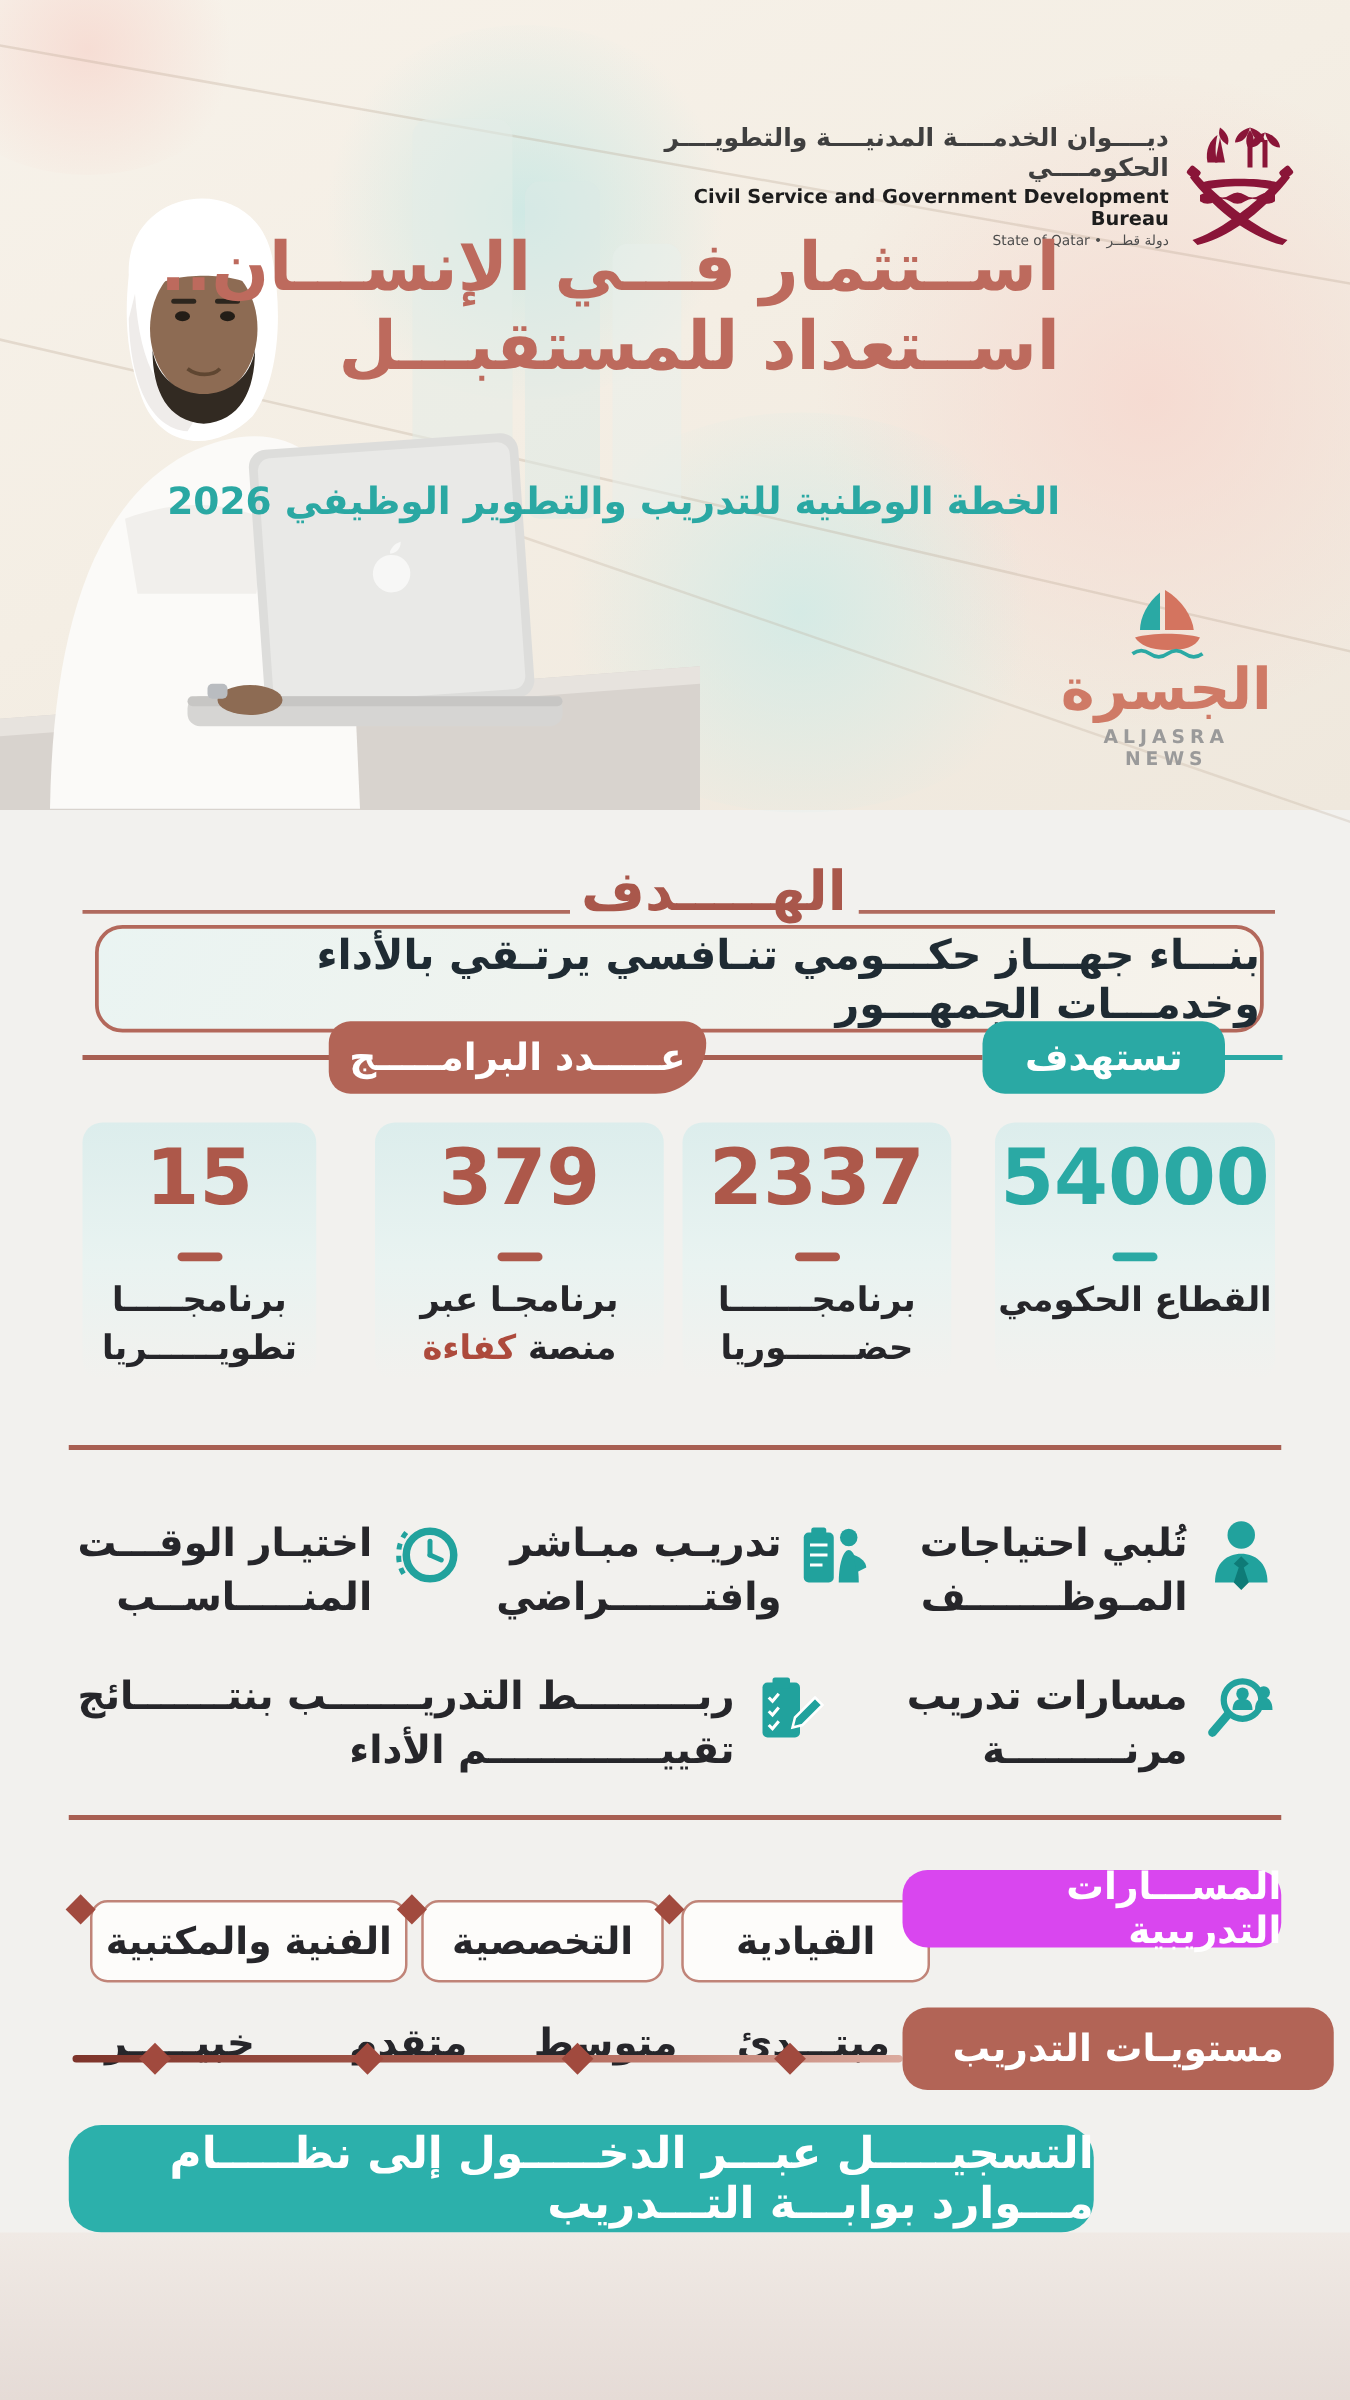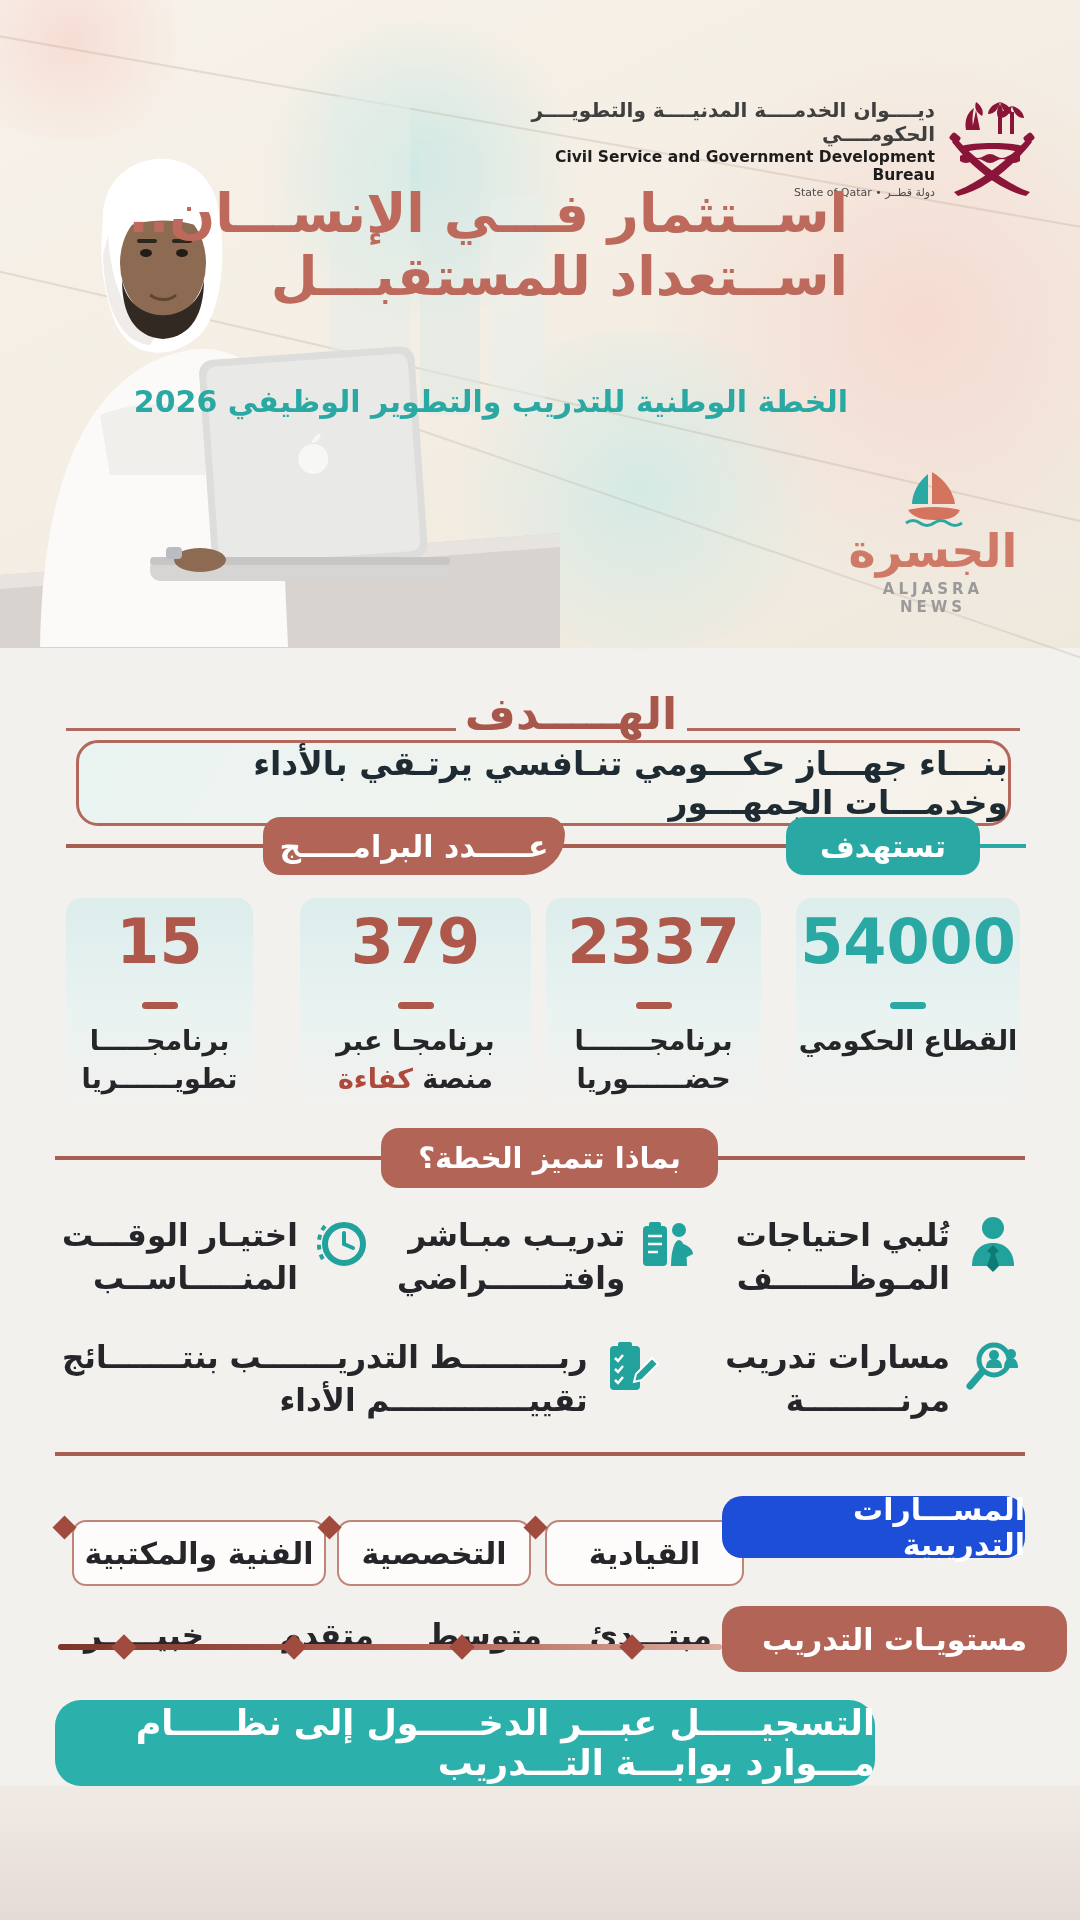--- a/index.html
+++ b/index.html
@@ -75,21 +75,21 @@
   .feat-line{position:absolute;top:1156px;left:55px;width:970px;height:4px;background:#a85f52;z-index:1;}
   .badge-features{left:381px;top:1128px;width:337px;height:60px;background:#b26456;
     border-radius:18px;font-size:29px;}
   .feature{position:absolute;display:flex;direction:rtl;gap:14px;align-items:flex-start;}
   .feature .txt{font-size:31px;font-weight:bold;color:#26262a;line-height:1.4;text-align:right;direction:rtl;}
   .ficon{width:58px;height:58px;flex:0 0 auto;}
   .f1{right:58px;top:1214px;} .f2{left:397px;top:1214px;} .f3{left:62px;top:1214px;}
   .f4{right:58px;top:1336px;} .f5{left:62px;top:1336px;}
   .divider{position:absolute;top:1452px;left:55px;width:970px;height:4px;background:#a85f52;}
   
-  .badge-tracks{left:722px;top:1496px;width:303px;height:62px;background:#1d4ed8;
+  .badge-tracks{left:722px;top:1496px;width:303px;height:62px;background:#d946ef;
     border-radius:20px;font-size:30px;z-index:3;text-align:right;}
   .pill{position:absolute;top:1496px;height:62px;background:#fdfcfa;border:2px solid #c08478;
     border-radius:14px;display:flex;align-items:center;justify-content:center;
     font-size:30px;font-weight:bold;color:#26262a;direction:rtl;z-index:2;margin-top:24px;}
   .pill1{left:545px;width:195px;} .pill2{left:337px;width:190px;} .pill3{left:72px;width:250px;}
   .diamond{position:absolute;width:17px;height:17px;background:#a14a3e;transform:rotate(45deg);z-index:4;}
   .td1{left:527px;top:1519px;} .td2{left:321px;top:1519px;} .td3{left:56px;top:1519px;}
   
   .badge-levels{left:722px;top:1606px;width:345px;height:66px;background:#b26456;
     border-radius:20px;font-size:30px;z-index:3;}
@@ -232,21 +232,20 @@
   <div class="stat-label l3">
     <div>برنامجـا عبر</div>
     <div><span>منصة </span><span class="hl">كفاءة</span></div>
   </div>
   <div class="stat-label l4">
     <div>برنامجـــــا</div>
     <div>تطويــــــريا</div>
   </div>
 
   <div class="feat-line"></div>
-  <div class="badge badge-features">بماذا تتميز الخطة؟</div>
 
   <div class="feature f1">
     <svg class="ficon" viewBox="0 0 58 58">
       <circle cx="29" cy="14" r="11" fill="#21a29d"></circle>
       <path d="M8,52 C8,36 18,29 29,29 C40,29 50,36 50,52 Z" fill="#21a29d"></path>
       <path d="M29,31 l6,6 -4,3 4,12 -6,6 -6,-6 4,-12 -4,-3 Z" fill="#0e7b77"></path>
     </svg>
     <div class="txt">
       <div>تُلبي احتياجات</div>
       <div>المـوظـــــــف</div>

